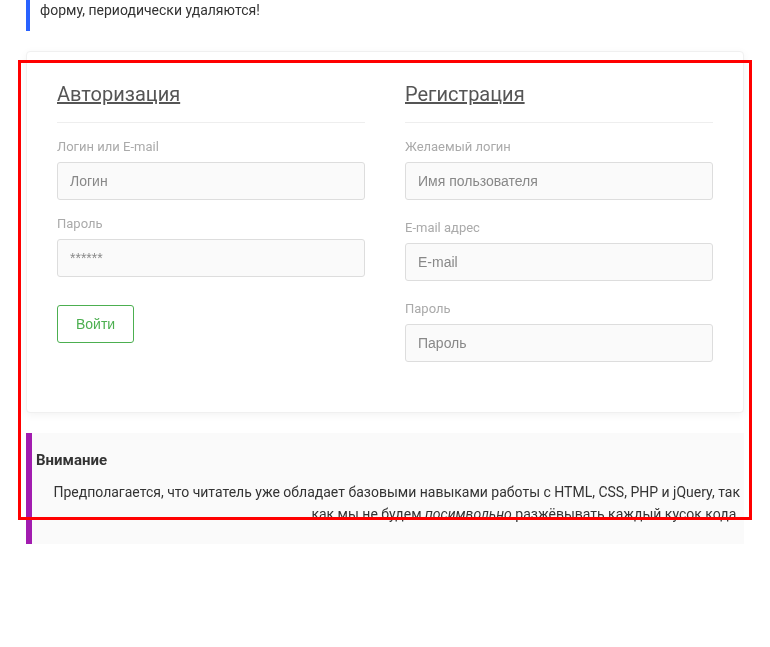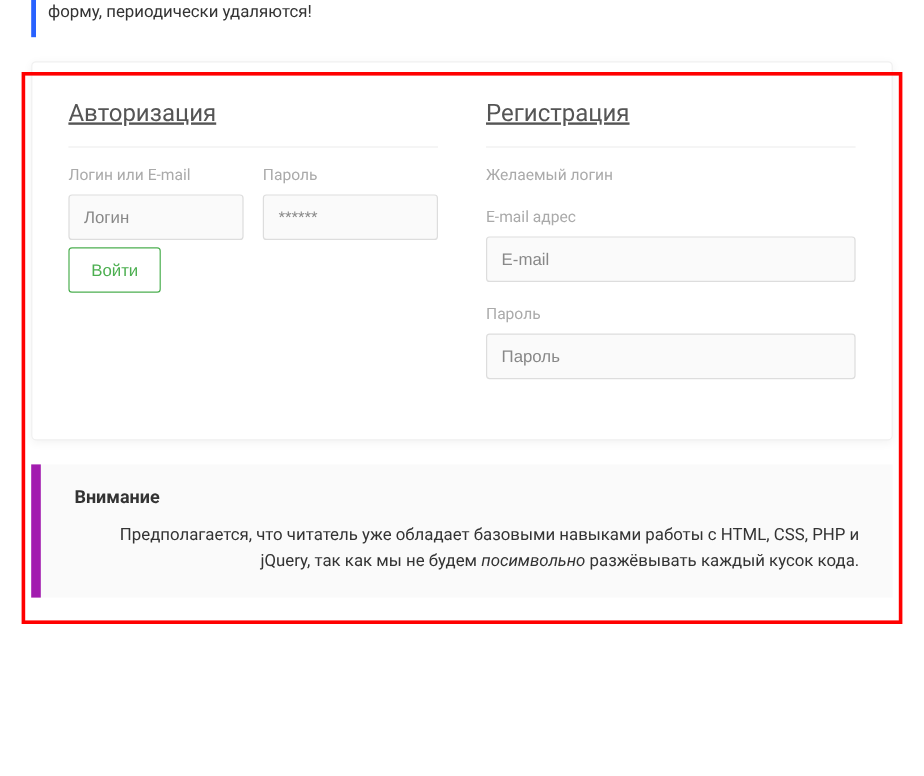--- a/index.html
+++ b/index.html
@@ -54,21 +54,22 @@
       font-weight: 400;
       color: #555;
       margin-bottom: 16px;
       padding-bottom: 16px;
       border-bottom: 1px solid #eee;
       text-decoration: underline;
     }
     .form-row {
       display: flex;
       gap: 16px;
-      margin-bottom: 6px;
+      margin-bottom: 28px;
+      flex-direction: column;
     }
     .form-group {
       flex: 1;
       margin-bottom: 20px;
     }
     .form-row .form-group {
       margin-bottom: 0;
     }
     .form-label {
       display: block;
@@ -92,23 +93,23 @@
       display: inline-block;
       padding: 10px 18px;
       border: 1px solid #4caf50;
       border-radius: 3px;
       background: #fff;
       color: #4caf50;
       font-size: 14px;
       cursor: pointer;
     }
     .warning-notice {
-      border-left: 8px solid #a21caf;
+      border-left: 6px solid #a21caf;
       background: #fafafa;
-      padding: 18px 28px;
+      padding: 18px 4px;
       margin: 0 26px;
       color: #333;
     }
     .warning-title {
       font-weight: bold;
       font-size: 15px;
       margin-bottom: 12px;
     }
     .warning-text {
       font-size: 14px;
@@ -142,20 +143,21 @@
           <input type="password" class="form-input" placeholder="******" style="">
         </div>
       </div>
       <button class="btn">Войти</button>
     </div>
 
     <div class="column">
       <h2 class="section-title">Регистрация</h2>
       <div class="form-group">
         <label class="form-label">Желаемый логин</label>
+        <input type="text" class="form-input" placeholder="Имя пользователя" style="">
       </div>
       <div class="form-group">
         <label class="form-label">E-mail адрес</label>
         <input type="email" class="form-input" placeholder="E-mail" style="">
       </div>
       <div class="form-group">
         <label class="form-label">Пароль</label>
         <input type="password" class="form-input" placeholder="Пароль" style="">
       </div>
     </div>

